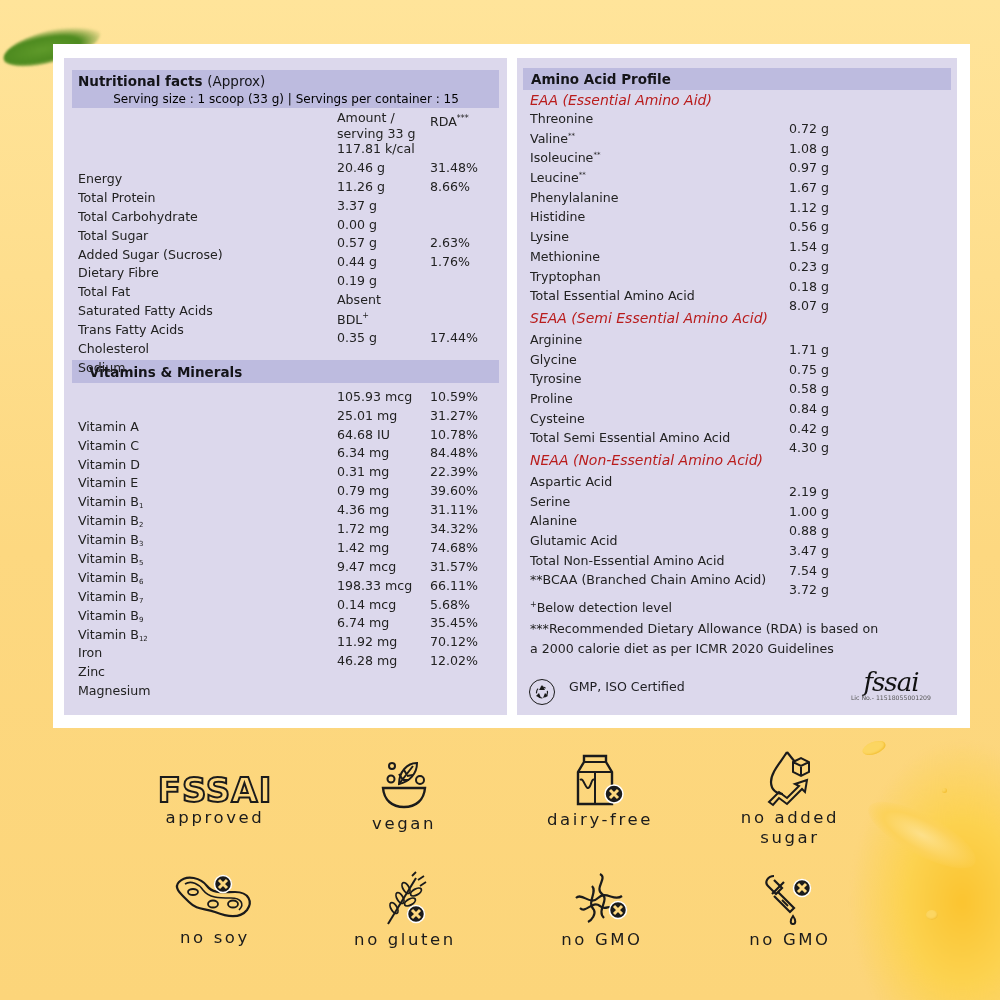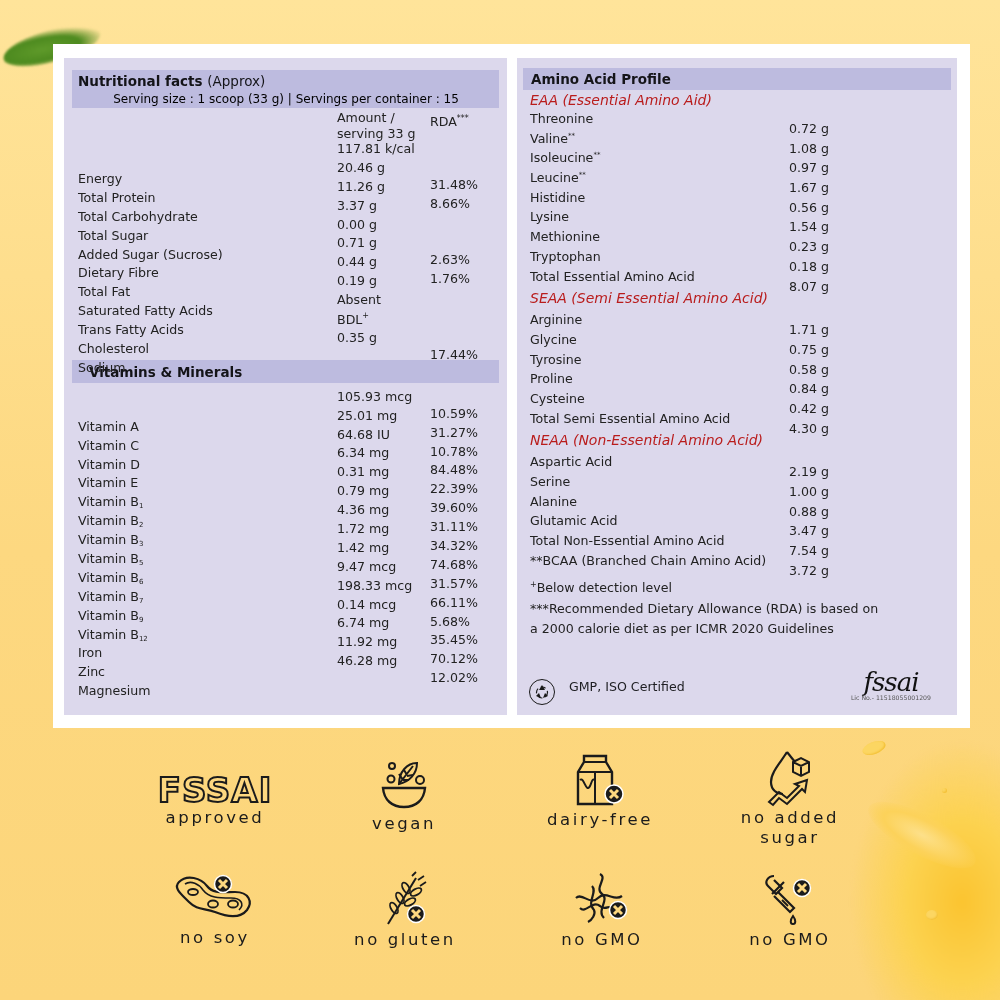--- a/index.html
+++ b/index.html
@@ -46,21 +46,21 @@
     margin: 12px 8px 0 8px;
     padding: 3px 5px 2px 6px;
   }
   .hdr .title { font-size: 13.5px; font-weight: bold; color: #141418; }
   .hdr .title .light { font-weight: normal; }
   .hdr .sub { font-size: 12px; color: #000000; margin-top: 3px; text-align: center; }
 
   .row { position: relative; height: 18.9px; font-size: 12.6px; color: #222; white-space: nowrap; }
   .row .n { position: absolute; left: 14px; top: 1px; margin-top: 30px; }
   .row .v { position: absolute; left: 273px; top: 1px; }
-  .row .r { position: absolute; left: 366px; top: 18px; }
+  .row .r { position: absolute; left: 366px; top: 1px; }
   .row sub { font-size: 7px; vertical-align: -2px; }
   .row sup { font-size: 8px; vertical-align: 6px; }
 
   .colhead { position: relative; height: 32px; font-size: 12.6px; color: #222; }
   .colhead .v { position: absolute; left: 273px; top: 2px; line-height: 15.5px; }
   .colhead .r { position: absolute; left: 366px; top: 6px; }
   .colhead .r sup { font-size: 8px; vertical-align: 5px; }
 
   .rrow { position: relative; height: 19.7px; font-size: 12.6px; color: #222; white-space: nowrap; }
   .rrow .n { position: absolute; left: 13px; top: 1px; }
@@ -139,21 +139,21 @@
           <span class="v"><span>3.37 g</span></span>
           <span class="r"></span>
         </div>
         <div class="row" style="height: 18.9px;">
           <span class="n">Added Sugar (Sucrose)</span>
           <span class="v"><span>0.00 g</span></span>
           <span class="r"></span>
         </div>
         <div class="row" style="height: 18.9px;">
           <span class="n">Dietary Fibre</span>
-          <span class="v"><span>0.71 g</span></span>
+          <span class="v"><span>0.57 g</span></span>
           <span class="r">2.63%</span>
         </div>
         <div class="row" style="height: 18.9px;">
           <span class="n">Total Fat</span>
           <span class="v"><span>0.44 g</span></span>
           <span class="r">1.76%</span>
         </div>
         <div class="row" style="height: 18.9px;">
           <span class="n">Saturated Fatty Acids</span>
           <span class="v"><span>0.19 g</span></span>
@@ -275,20 +275,24 @@
           <span class="n"><span>Valine</span><sup>**</sup></span>
           <span class="v">1.08 g</span>
         </div>
         <div class="rrow">
           <span class="n"><span>Isoleucine</span><sup>**</sup></span>
           <span class="v">0.97 g</span>
         </div>
         <div class="rrow">
           <span class="n"><span>Leucine</span><sup>**</sup></span>
           <span class="v">1.67 g</span>
+        </div>
+        <div class="rrow">
+          <span class="n"><span>Phenylalanine</span></span>
+          <span class="v">1.12 g</span>
         </div>
         <div class="rrow">
           <span class="n"><span>Histidine</span></span>
           <span class="v">0.56 g</span>
         </div>
         <div class="rrow">
           <span class="n"><span>Lysine</span></span>
           <span class="v">1.54 g</span>
         </div>
         <div class="rrow">

